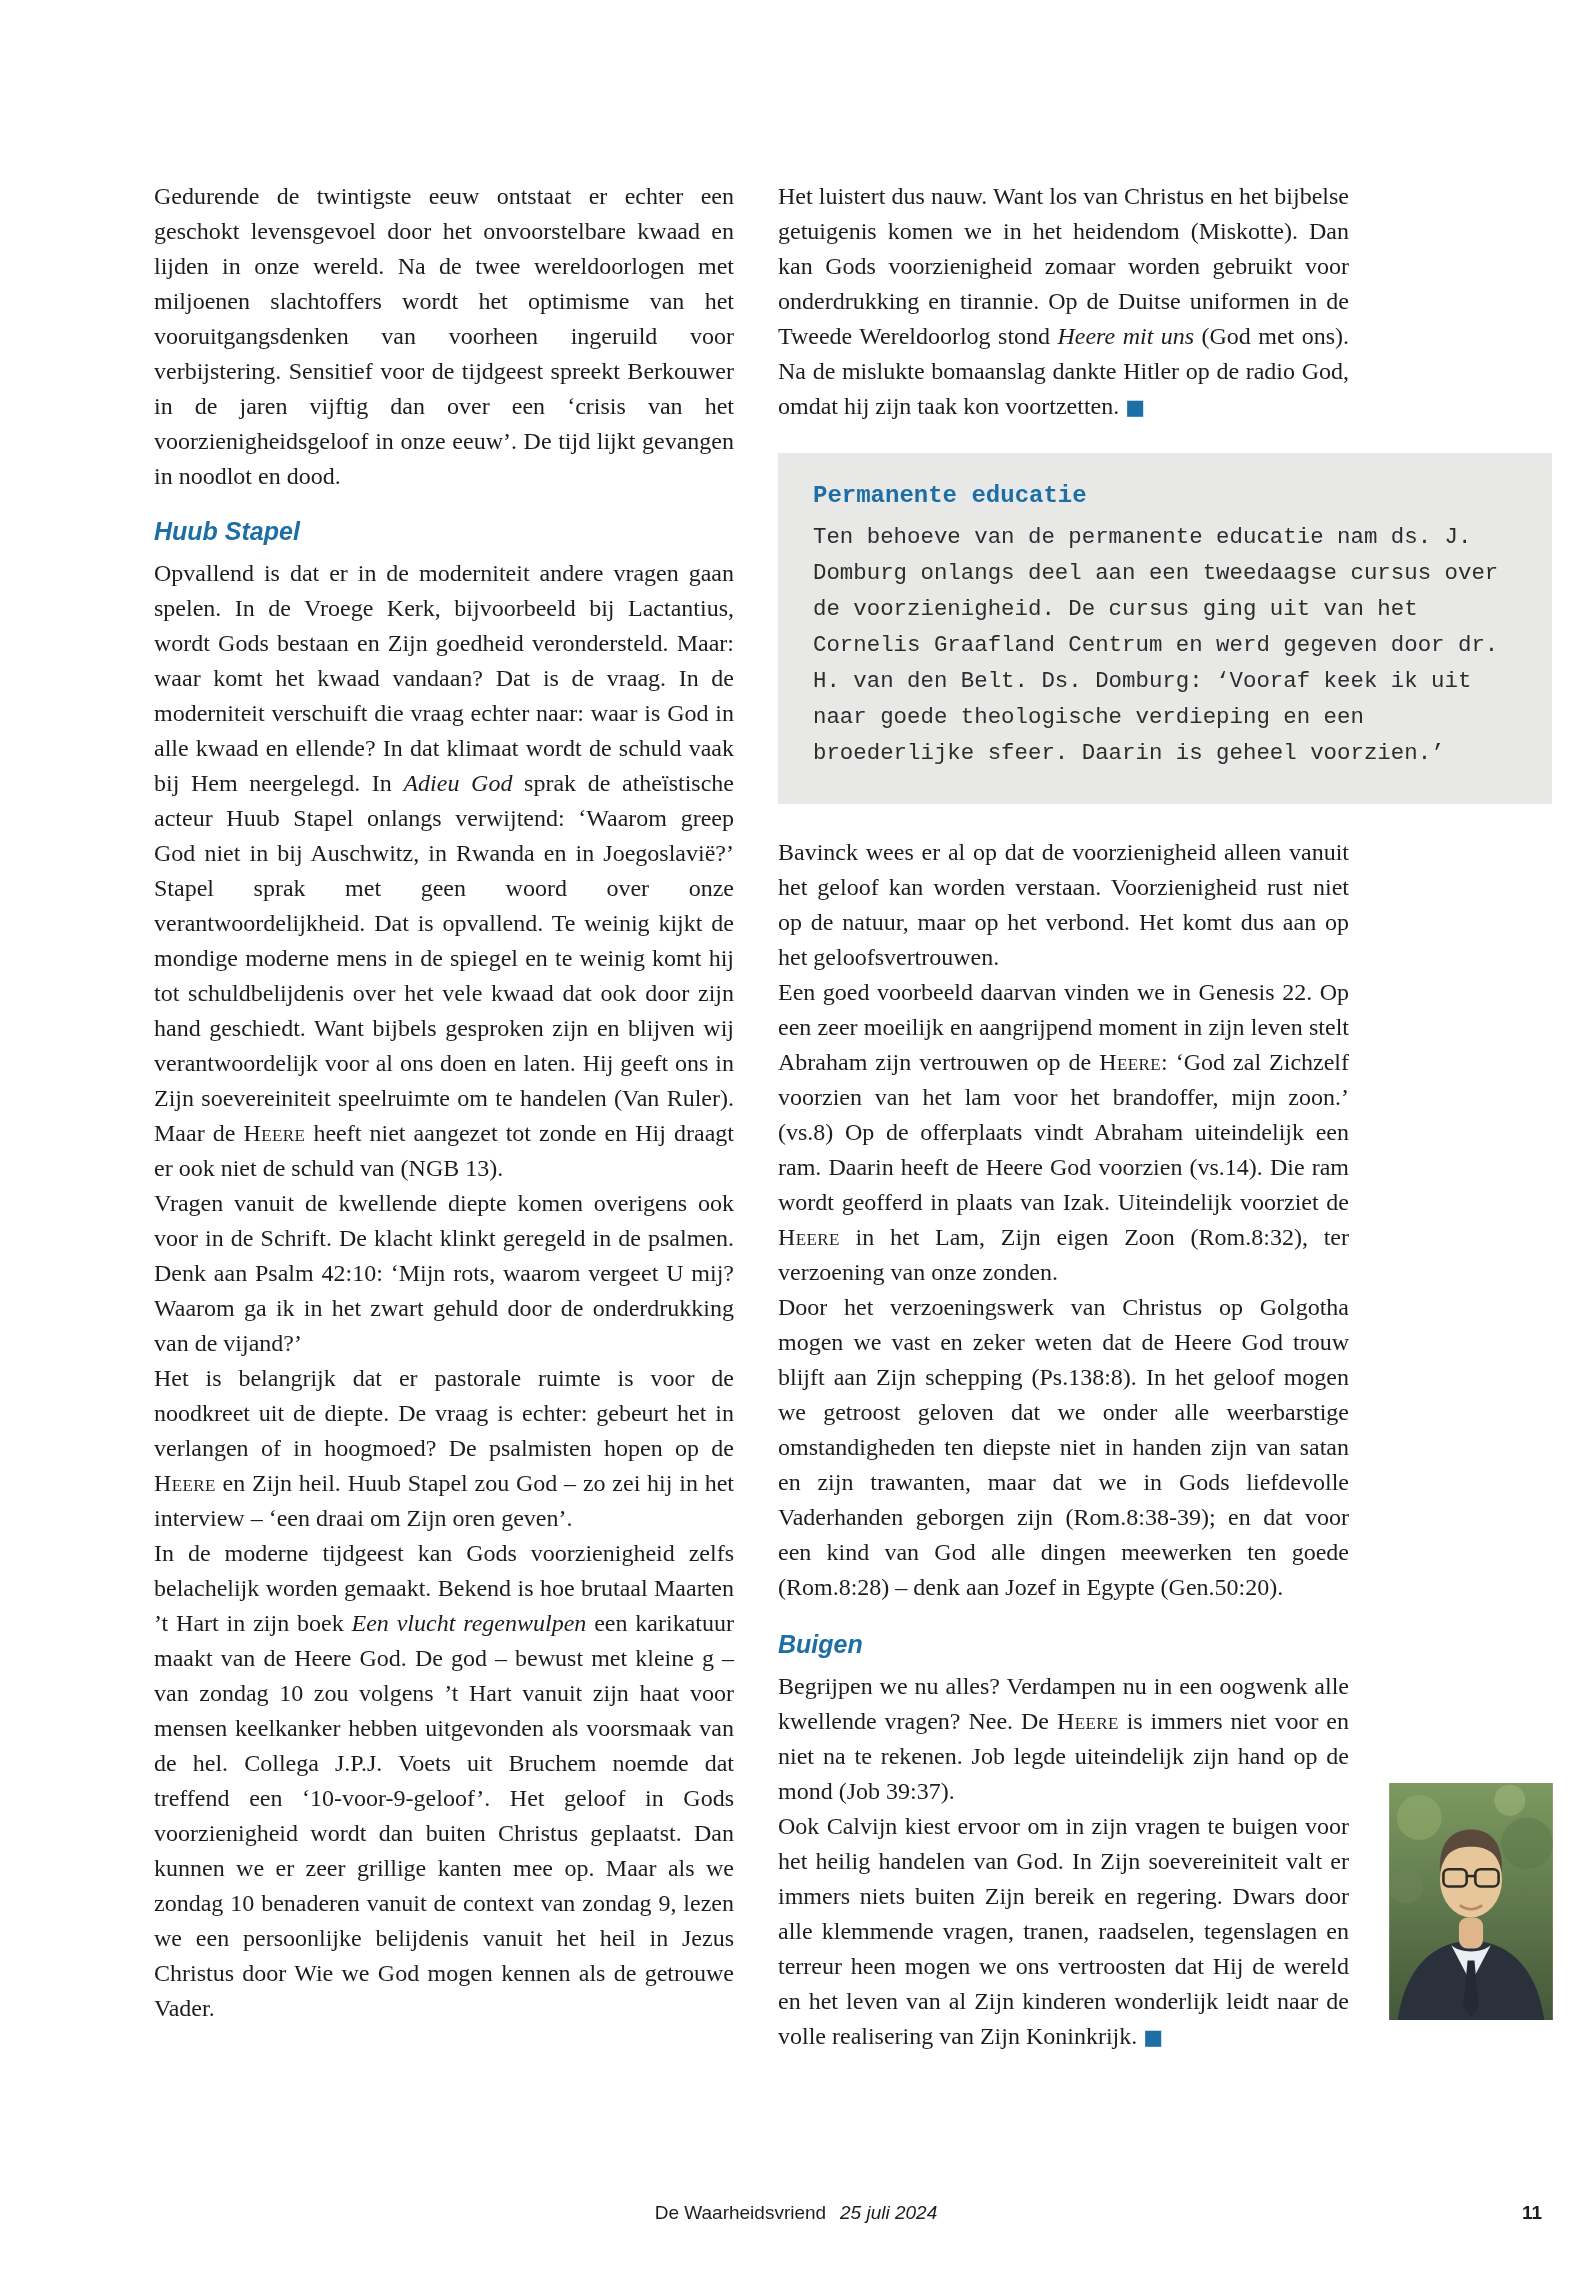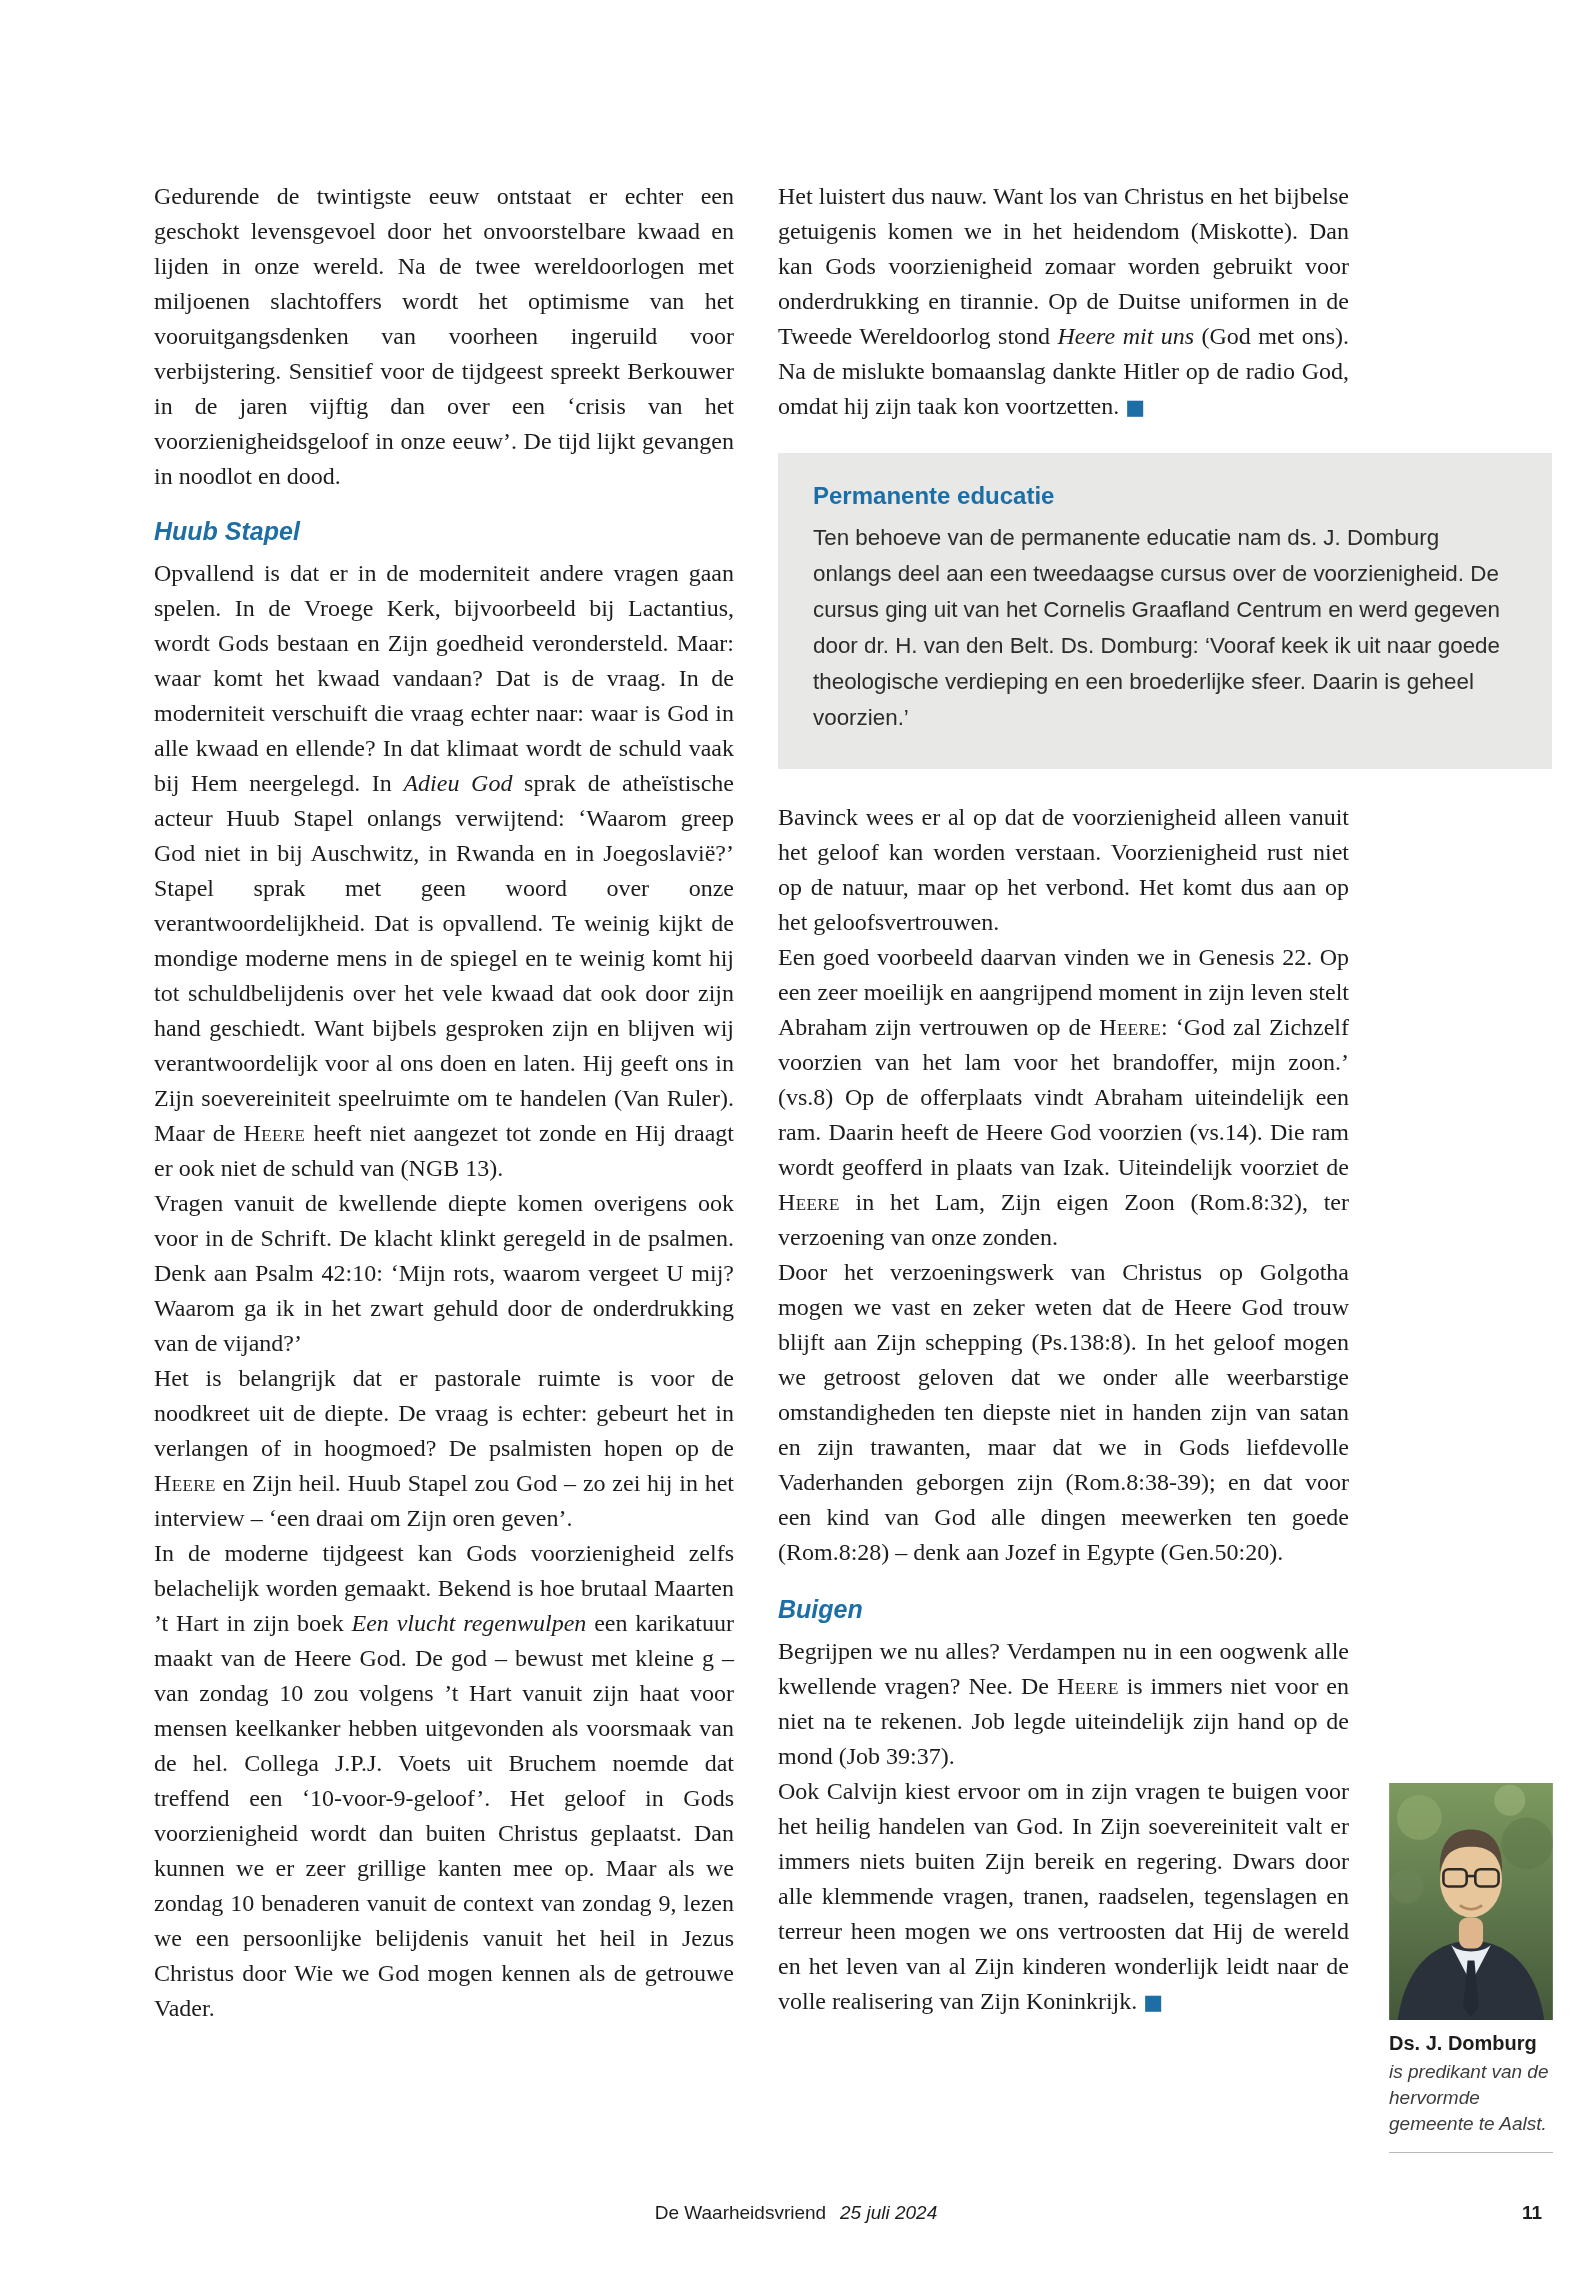--- a/index.html
+++ b/index.html
@@ -41,21 +41,21 @@
     font-family:"DejaVu Sans", sans-serif;
     line-height:1;
   }
 
   .info-box {
     box-sizing:border-box;
     width:774px;
     margin:29px 0 31px 0;
     background:var(--box-bg,#e8e8e7);
     padding:29px 35px 33px 35px;
-    font-family:Liberation Sans, sans-serif;
+    font-family:Liberation Mono, monospace;
   }
   .info-box-title {
     margin:0 0 10.4px 0;
     font-size:24px;
     font-weight:bold;
     color:var(--accent,#1d6ea5);
   }
   .info-box-body {
     margin:0;
     font-size:22.4px;
@@ -149,24 +149,20 @@
       <rect x="81" y="156" width="28" height="36" rx="10" fill="#dfb68c"></rect>
       <ellipse cx="95" cy="112" rx="36" ry="44" fill="#e8c69c"></ellipse>
       <path d="M59 104 C57 64 77 54 95 54 C113 54 133 64 131 104 C127 82 115 74 95 74 C75 74 63 82 59 104 Z" fill="#5a4a3c"></path>
       <g stroke="#2e2a26" stroke-width="3" fill="none">
         <rect x="63" y="100" width="27" height="20" rx="6"></rect>
         <rect x="100" y="100" width="27" height="20" rx="6"></rect>
         <line x1="90" y1="108" x2="100" y2="108"></line>
       </g>
       <path d="M82 142 Q95 151 108 142" stroke="#b58a63" stroke-width="3" fill="none"></path>
     </svg>
-    <div class="caption">
-      <p class="caption-name">Ds. J. Domburg</p>
-      <p class="caption-desc">is predikant van de hervormde gemeente te Aalst.</p>
-    </div>
   </div>
 
   <div class="footer">
     <div class="footer-center">
       <span class="footer-magazine">De Waarheidsvriend</span>
       <span class="footer-date">25 juli 2024</span>
     </div>
     <span class="footer-pagenum">11</span>
   </div>
 

